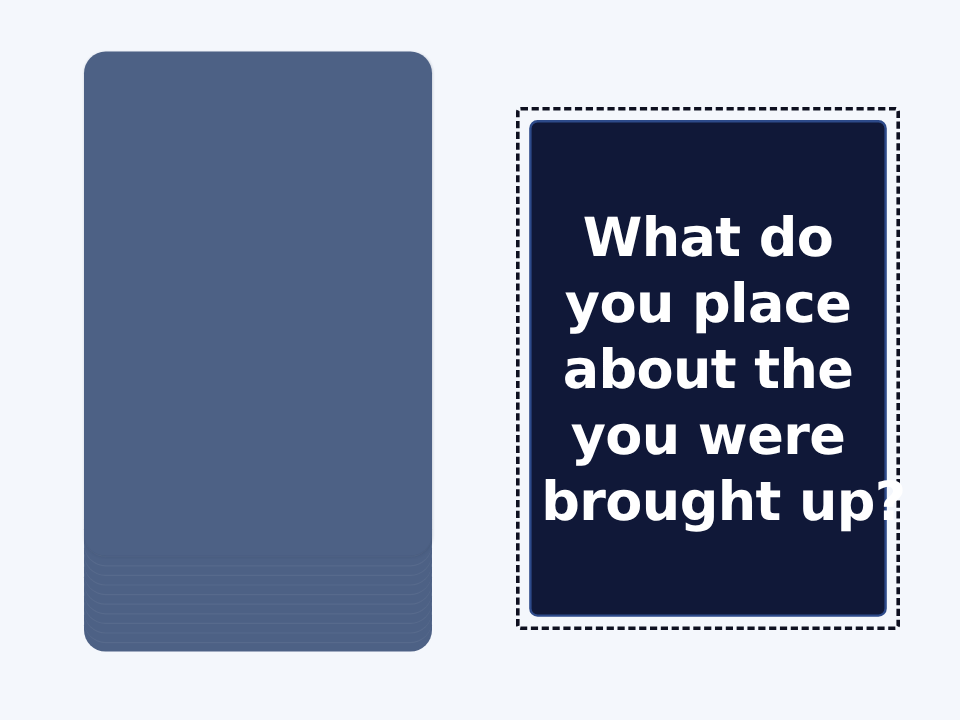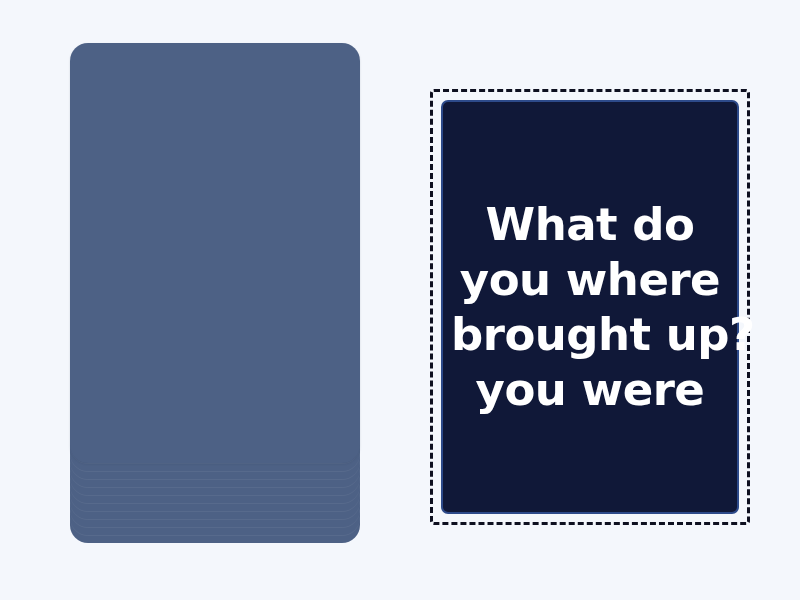--- a/index.html
+++ b/index.html
@@ -110,20 +110,21 @@
     <div class="deck-layer deck-edge" style="top:388px;"></div>
     <div class="deck-layer deck-edge" style="top:380px;"></div>
     <div class="deck-layer deck-edge" style="top:372px;"></div>
     <div class="deck-layer deck-top"></div>
   </div>
 
   <div class="flip-wrap">
     <div class="flip-card">
       <div class="flip-text">
         <span class="ln">What do</span>
-        <span class="ln">you where</span>
+        <span class="ln">you place</span>
+        <span class="ln">about the</span>
+        <span class="ln">you were</span>
         <span class="ln">brought up?</span>
-        <span class="ln">you were</span>
       </div>
     </div>
   </div>
 
 </div>
 
 </body></html>

